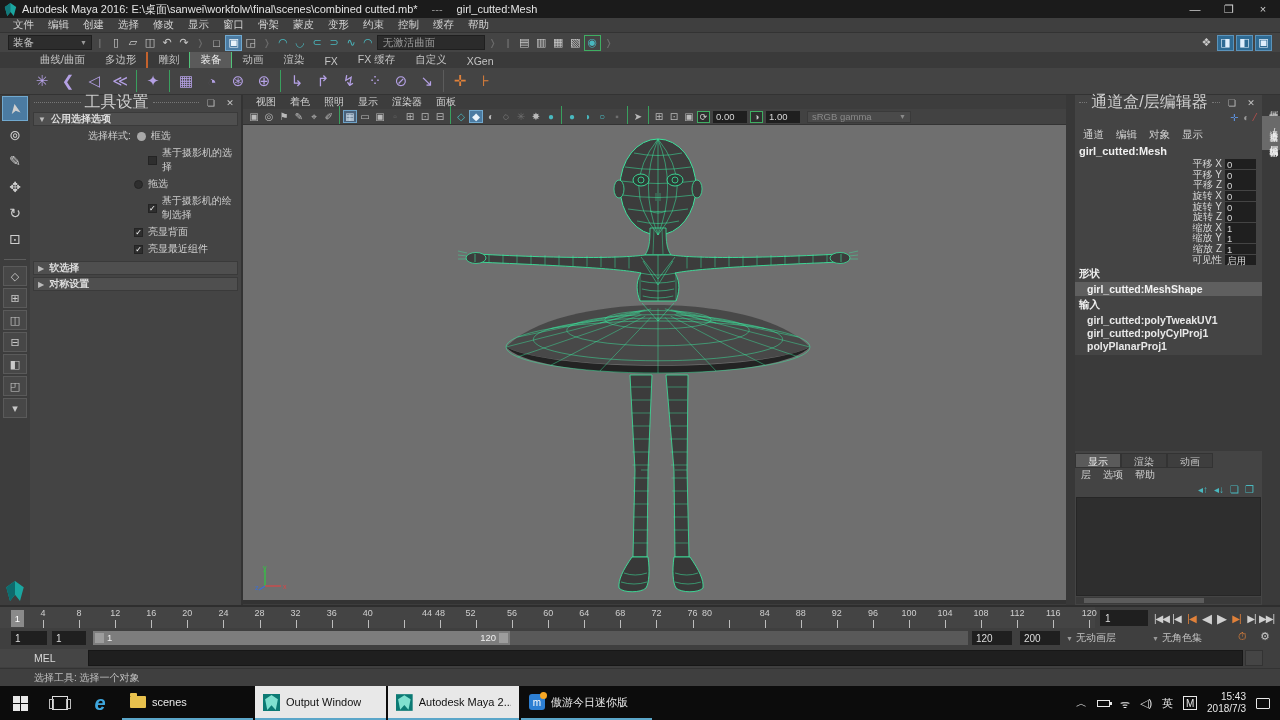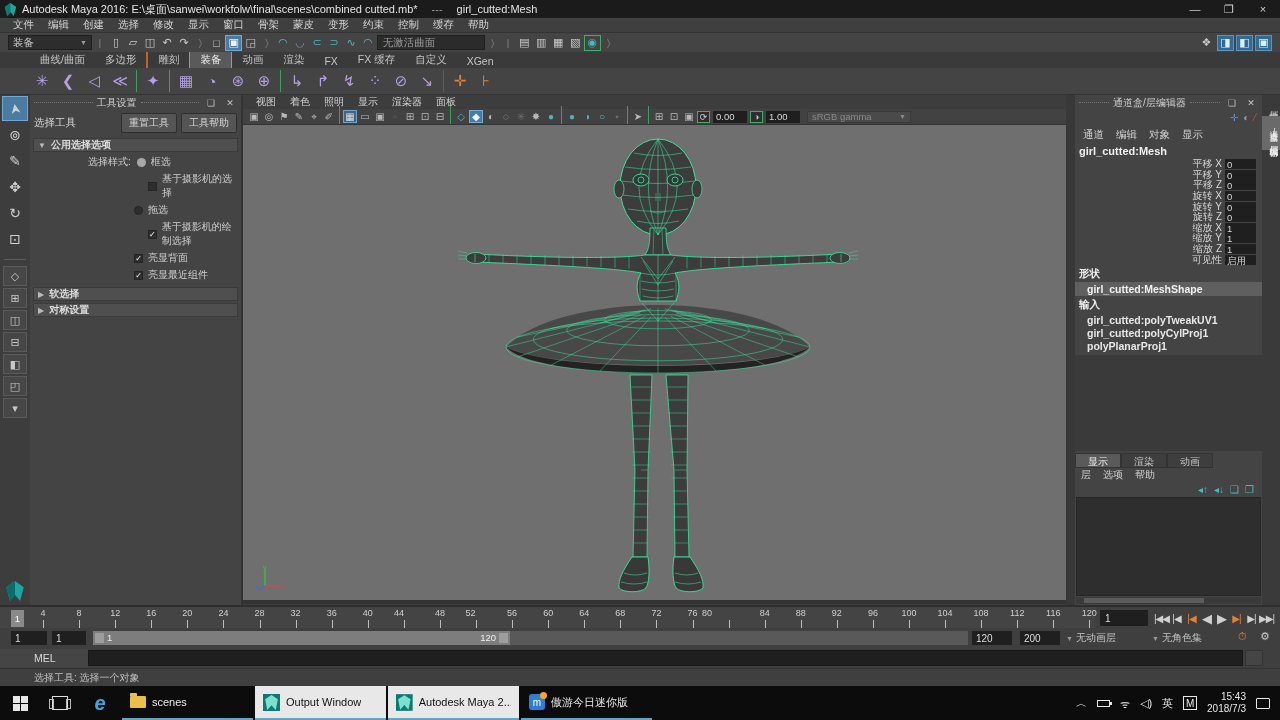--- a/index.html
+++ b/index.html
@@ -55,21 +55,21 @@
   .tbx .cursor { display:inline-block; transform:rotate(-100deg); }
   .tbx-sep { width:22px; height:1px; background:#5c5c5c; margin:8px 0 4px; }
   .layx { width:24px; height:20px; margin-top:2px; border:1px solid #5a5a5a; background:#474747;
     display:flex; align-items:center; justify-content:center; color:#c9c9c9; font-size:11px; }
   .maya-logo { margin-top:auto; margin-bottom:4px; }
 
   
   .toolsettings { left:30px; top:95px; width:213px; height:510px; background:#444; border-right:2px solid #333; }
   .pheader { height:15px; display:flex; align-items:center; padding:0 4px; gap:4px; }
   .pheader .dots { flex:1; border-top:1px dotted #777; height:1px; }
-  .pheader .ptitle { font-size:10px; color:#cfcfcf; }
+  .pheader .ptitle { font-size:16px; color:#cfcfcf; }
   .pheader .pbtn { color:#c4c4c4; font-size:9px; padding:0 2px; }
   .ts-top { display:flex; align-items:center; padding:3px 4px; gap:4px; }
   .ts-top .toolname { font-size:10.5px; color:#d8d8d8; flex:1; }
   .ts-btn { background:#555; border:1px solid #2e2e2e; border-radius:2px; color:#d8d8d8;
     font-size:10px; padding:2px 7px; }
   .frame-hdr { height:14px; background:#4f4f4f; border:1px solid #3a3a3a; display:flex; align-items:center;
     margin:2px 3px 0; padding-left:4px; gap:5px; font-size:10px; color:#dcdcdc; }
   .frame-hdr .arr { font-size:8px; color:#bbb; }
   .ts-row { display:flex; align-items:center; font-size:10px; color:#cfcfcf; margin-top:3px; }
   .radio { width:9px; height:9px; border-radius:50%; background:#a8a8a8; display:inline-block; margin-right:5px; }
@@ -337,25 +337,20 @@
     </svg>
   </div>
 
   <div class="abs toolsettings">
     <div class="pheader">
       <div class="dots"></div>
       <span class="ptitle">工具设置</span>
       <div class="dots"></div>
       <span class="pbtn">❏</span>
       <span class="pbtn">✕</span>
-    </div>
-    <div class="ts-top">
-      <span class="toolname">选择工具</span>
-      <button class="ts-btn">重置工具</button>
-      <button class="ts-btn">工具帮助</button>
     </div>
     <div class="frame-hdr">
       <span class="arr">▼</span>
         <b>公用选择选项</b>
     </div>
     <div class="ts-row" style="padding-left:58px;">
       <span style="margin-right:6px;">选择样式:</span>
       <span class="radio"></span>
       <span>框选</span>
     </div>
@@ -664,21 +659,21 @@
         <div class="tick-label" style="left: 223.46px;">24</div>
         <div class="tick-mark" style="left: 223.46px;"></div>
         <div class="tick-label" style="left: 259.54px;">28</div>
         <div class="tick-mark" style="left: 259.54px;"></div>
         <div class="tick-label" style="left: 295.62px;">32</div>
         <div class="tick-mark" style="left: 295.62px;"></div>
         <div class="tick-label" style="left: 331.7px;">36</div>
         <div class="tick-mark" style="left: 331.7px;"></div>
         <div class="tick-label" style="left: 367.78px;">40</div>
         <div class="tick-mark" style="left: 367.78px;"></div>
-        <div class="tick-label" style="left: 399px;">44</div>
+        <div class="tick-label" style="left: 427px;">44</div>
         <div class="tick-mark" style="left: 403.86px;"></div>
         <div class="tick-label" style="left: 439.94px;">48</div>
         <div class="tick-mark" style="left: 439.94px;"></div>
         <div class="tick-label" style="left: 463px; padding-left: 15px;">52</div>
         <div class="tick-mark" style="left: 476.02px;"></div>
         <div class="tick-label" style="left: 512.1px;">56</div>
         <div class="tick-mark" style="left: 512.1px;"></div>
         <div class="tick-label" style="left: 548.18px;">60</div>
         <div class="tick-mark" style="left: 548.18px;"></div>
         <div class="tick-label" style="left: 584.26px;">64</div>

